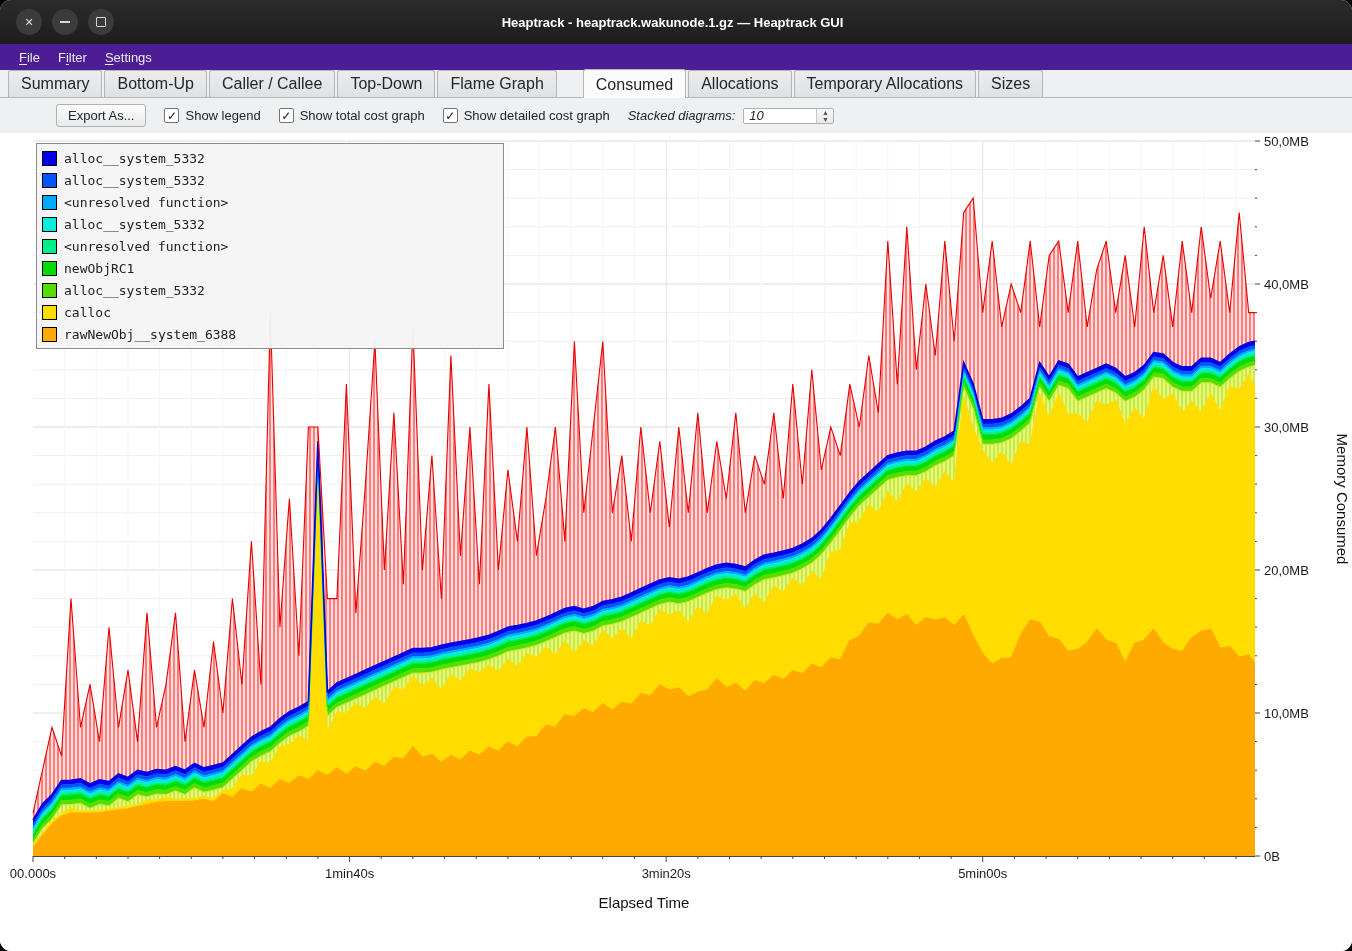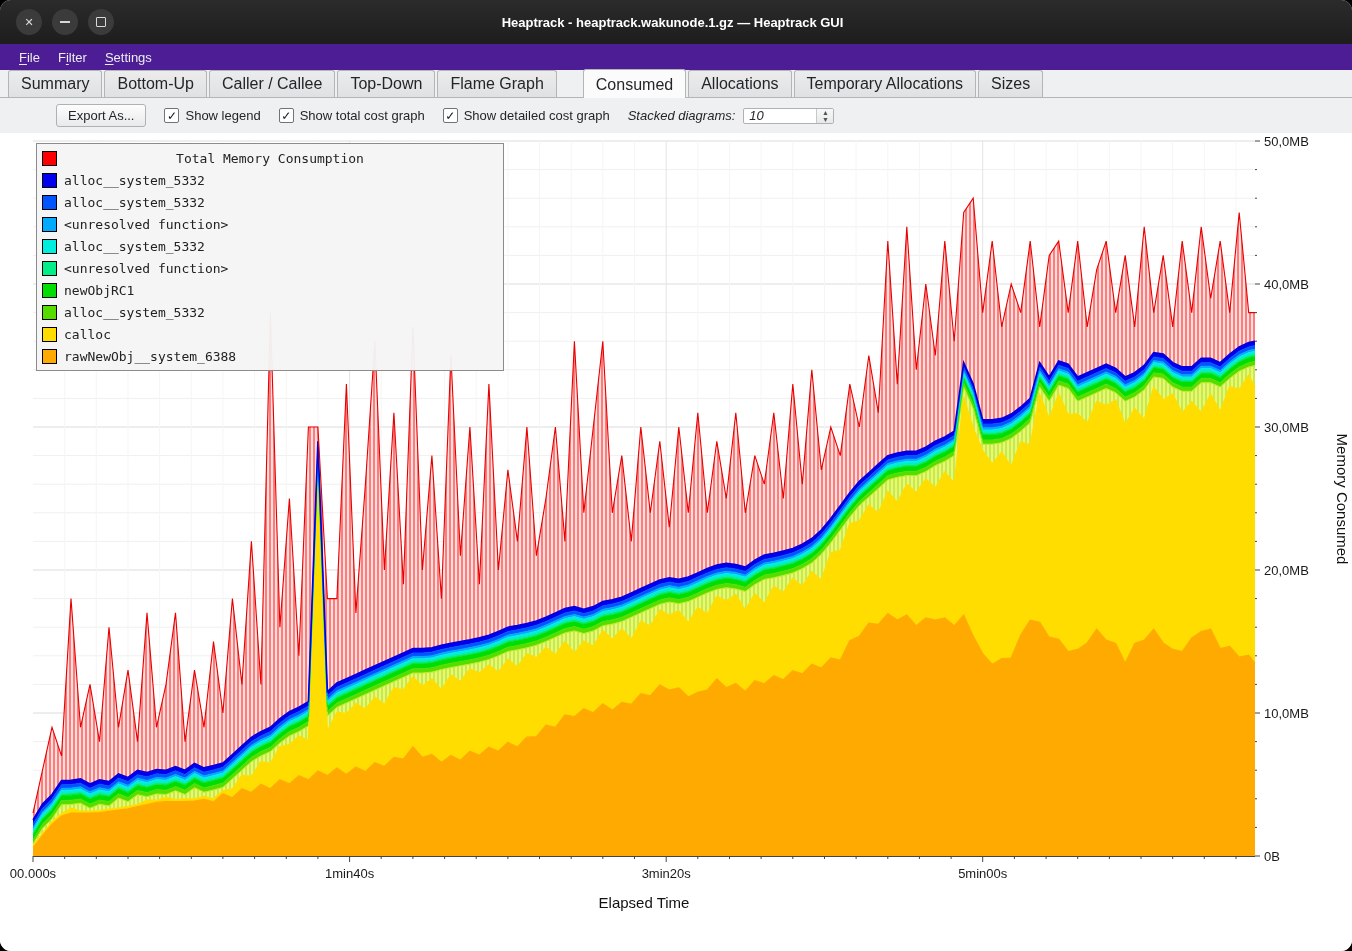--- a/index.html
+++ b/index.html
@@ -299,24 +299,20 @@
         <text x="1264" y="727.5" font-size="13" fill="#1a1a1a" font-family="Liberation Sans, sans-serif">0B</text>
         <text x="1264" y="584.5" font-size="13" fill="#1a1a1a" font-family="Liberation Sans, sans-serif">10,0MB</text>
         <text x="1264" y="441.5" font-size="13" fill="#1a1a1a" font-family="Liberation Sans, sans-serif">20,0MB</text>
         <text x="1264" y="298.5" font-size="13" fill="#1a1a1a" font-family="Liberation Sans, sans-serif">30,0MB</text>
         <text x="1264" y="155.5" font-size="13" fill="#1a1a1a" font-family="Liberation Sans, sans-serif">40,0MB</text>
         <text x="1264" y="12.5" font-size="13" fill="#1a1a1a" font-family="Liberation Sans, sans-serif">50,0MB</text>
         <text x="644" y="775" font-size="15" text-anchor="middle" fill="#111" font-family="Liberation Sans, sans-serif">Elapsed Time</text>
         <text transform="translate(1337,366) rotate(90)" font-size="15" text-anchor="middle" fill="#111" font-family="Liberation Sans, sans-serif">Memory Consumed</text>
       </svg>
     <div class="legend" id="legend">
-        <div class="lg-row lg-title">
-          <span class="lg-swatch" style="background: rgb(255, 0, 0);"></span>
-          <span class="lg-label">Total Memory Consumption</span>
-        </div>
         <div class="lg-row">
           <span class="lg-swatch" style="background: rgb(0, 0, 238);"></span>
           <span class="lg-label">alloc__system_5332</span>
         </div>
         <div class="lg-row">
           <span class="lg-swatch" style="background: rgb(0, 85, 255);"></span>
           <span class="lg-label">alloc__system_5332</span>
         </div>
         <div class="lg-row">
           <span class="lg-swatch" style="background: rgb(0, 170, 255);"></span>

